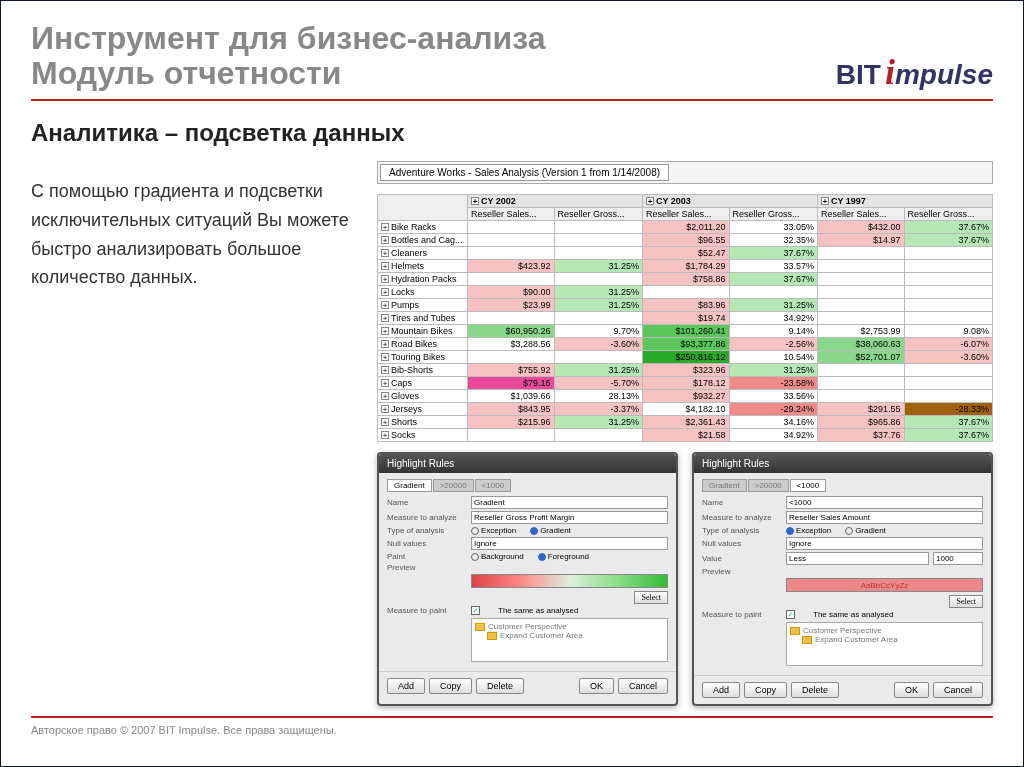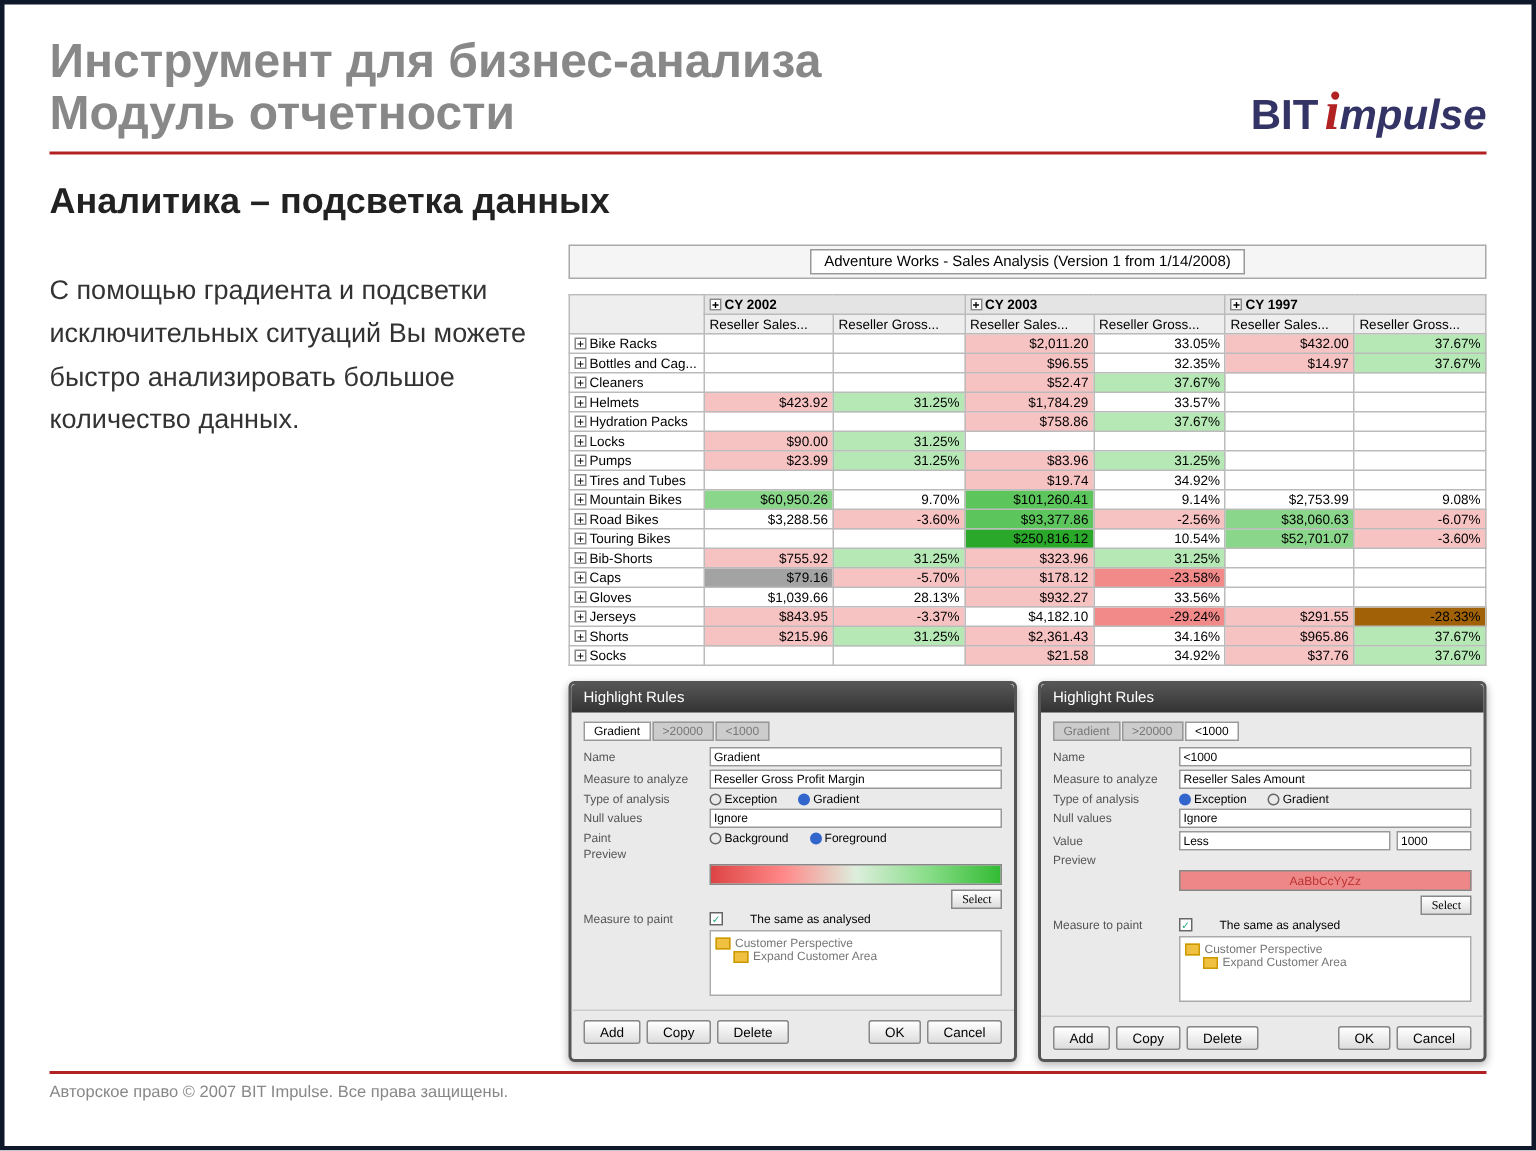--- a/index.html
+++ b/index.html
@@ -1,29 +1,29 @@
 <!DOCTYPE html>
 <html><head>
 <meta charset="utf-8">
 <style>
   * { box-sizing: border-box; margin: 0; padding: 0; }
   body { font-family: Arial, sans-serif; background: #fff; width: 1024px; height: 767px; position: relative; overflow: hidden; }
-  .slide { width: 100%; height: 100%; padding: 20px 30px 30px; display: flex; flex-direction: column; border: 3px solid #0f172a; }
+  .slide { width: 100%; height: 100%; padding: 20px 30px 30px; display: flex; flex-direction: column; border: 1px solid #0f172a; }
   .header { display: flex; justify-content: space-between; align-items: flex-start; border-bottom: 2px solid #b22222; padding-bottom: 6px; }
   .title-block { flex: 1; }
   .main-title { font-size: 32px; font-weight: bold; color: #888; line-height: 1.1; }
   .logo { display: flex; align-items: baseline; font-size: 28px; font-weight: bold; color: #333366; margin-top: 30px; }
   .logo .bit { margin-right: 4px; }
   .logo .i { color: #b22222; font-style: italic; font-size: 36px; font-family: cursive; }
   .logo .mpulse { font-style: italic; color: #333366; }
   .subtitle { font-size: 24px; font-weight: bold; color: #222; margin: 18px 0 14px; }
   .content { display: flex; gap: 16px; flex: 1; }
   .left { width: 330px; font-size: 18px; color: #333; line-height: 1.6; padding-top: 16px; }
   .right { flex: 1; display: flex; flex-direction: column; gap: 10px; }
-  .tab-bar { background: #f5f5f5; border: 1px solid #aaa; padding: 2px; font-size: 10px; text-align: center; }
+  .tab-bar { background: #f5f5f5; border: 1px solid #aaa; padding: 2px; font-size: 10px; }
   .tab-bar span { display: inline-block; padding: 2px 8px; border: 1px solid #999; background: #fff; }
   .grid { border: 1px solid #999; font-size: 9px; border-collapse: collapse; width: 100%; background: #fff; }
   .grid th, .grid td { border: 1px solid #bbb; padding: 1px 3px; white-space: nowrap; }
   .grid th { background: #eee; font-weight: normal; text-align: left; }
   .grid .year-hdr { background: #e4e4e4; font-weight: bold; }
   .grid td.num { text-align: right; }
   .grid .rowlabel { width: 90px; }
   .grid .plus { display:inline-block; width:8px; height:8px; border:1px solid #888; text-align:center; line-height:7px; font-size:8px; margin-right:2px; background:#fff; }
   .dialogs { display: flex; gap: 14px; }
   .dialog { flex: 1; border: 2px solid #555; border-radius: 4px; background: #eaeaea; font-size: 9px; box-shadow: 0 2px 6px rgba(0,0,0,0.3); }
@@ -200,21 +200,21 @@
               <td class="rowlabel"><span class="plus">+</span>Bib-Shorts</td>
               <td class="num" style="background: rgb(247, 194, 194);">$755.92</td>
               <td class="num" style="background: rgb(181, 232, 181);">31.25%</td>
               <td class="num" style="background: rgb(247, 194, 194);">$323.96</td>
               <td class="num" style="background: rgb(181, 232, 181);">31.25%</td>
               <td class="num"></td>
               <td class="num"></td>
             </tr>
             <tr>
               <td class="rowlabel"><span class="plus">+</span>Caps</td>
-              <td class="num" style="background: #a3a3a3;">$79.16</td>
+              <td class="num" style="background: #ec4899;">$79.16</td>
               <td class="num" style="background: rgb(247, 194, 194);">-5.70%</td>
               <td class="num" style="background: rgb(247, 194, 194);">$178.12</td>
               <td class="num" style="background: rgb(242, 138, 138);">-23.58%</td>
               <td class="num"></td>
               <td class="num"></td>
             </tr>
             <tr>
               <td class="rowlabel"><span class="plus">+</span>Gloves</td>
               <td class="num">$1,039.66</td>
               <td class="num">28.13%</td>

